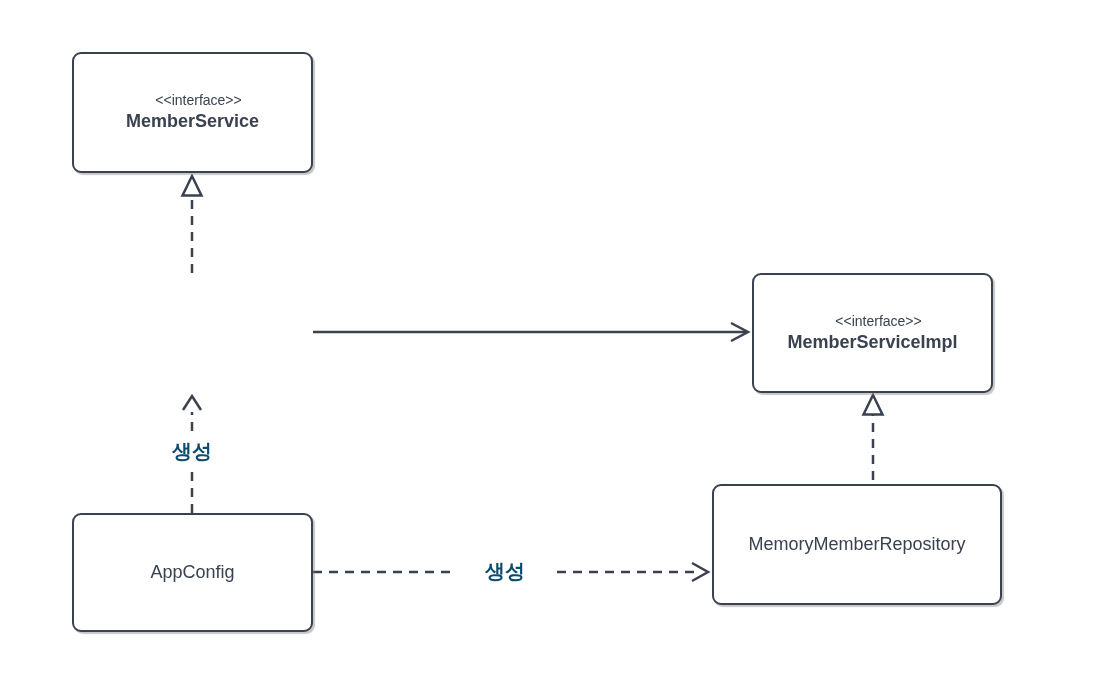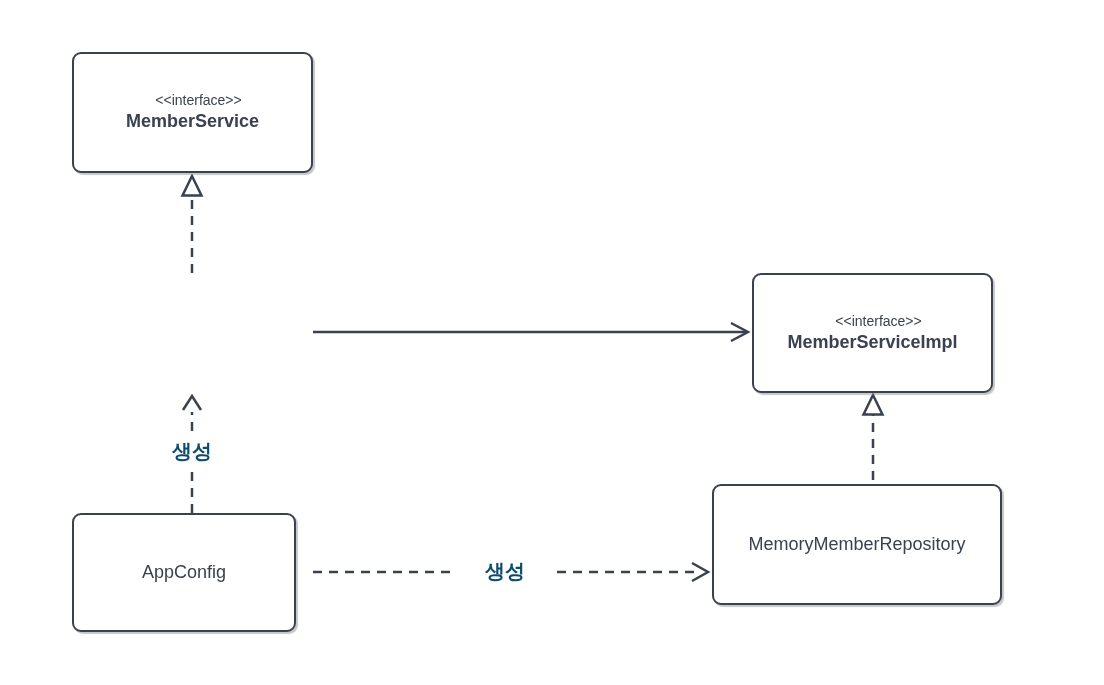--- a/index.html
+++ b/index.html
@@ -49,21 +49,21 @@
   .node-stereotype {
     font-size: 14px;
     font-weight: 400;
     line-height: 1.15;
     white-space: nowrap;
     margin-left: 12px;
   }
   #node-member-service          { left: 72px;  top: 52px;  width: 241px; height: 121px; }
   #node-member-service-impl     { left: 72px;  top: 273px; width: 241px; height: 120px; }
   #node-member-repository       { left: 752px; top: 273px; width: 241px; height: 120px; }
-  #node-app-config              { left: 72px;  top: 513px; width: 224px; height: 119px; }
+  #node-app-config              { left: 72px;  top: 513px; width: 241px; height: 119px; }
   #node-memory-member-repository{ left: 712px; top: 484px; width: 290px; height: 121px; }
 
   .edge-label {
     position: absolute;
     color: #0c4a6e;
     font-size: 20px;
     font-weight: 700;
     white-space: nowrap;
     transform: translate(-50%, -50%);
     background: #ffffff;

